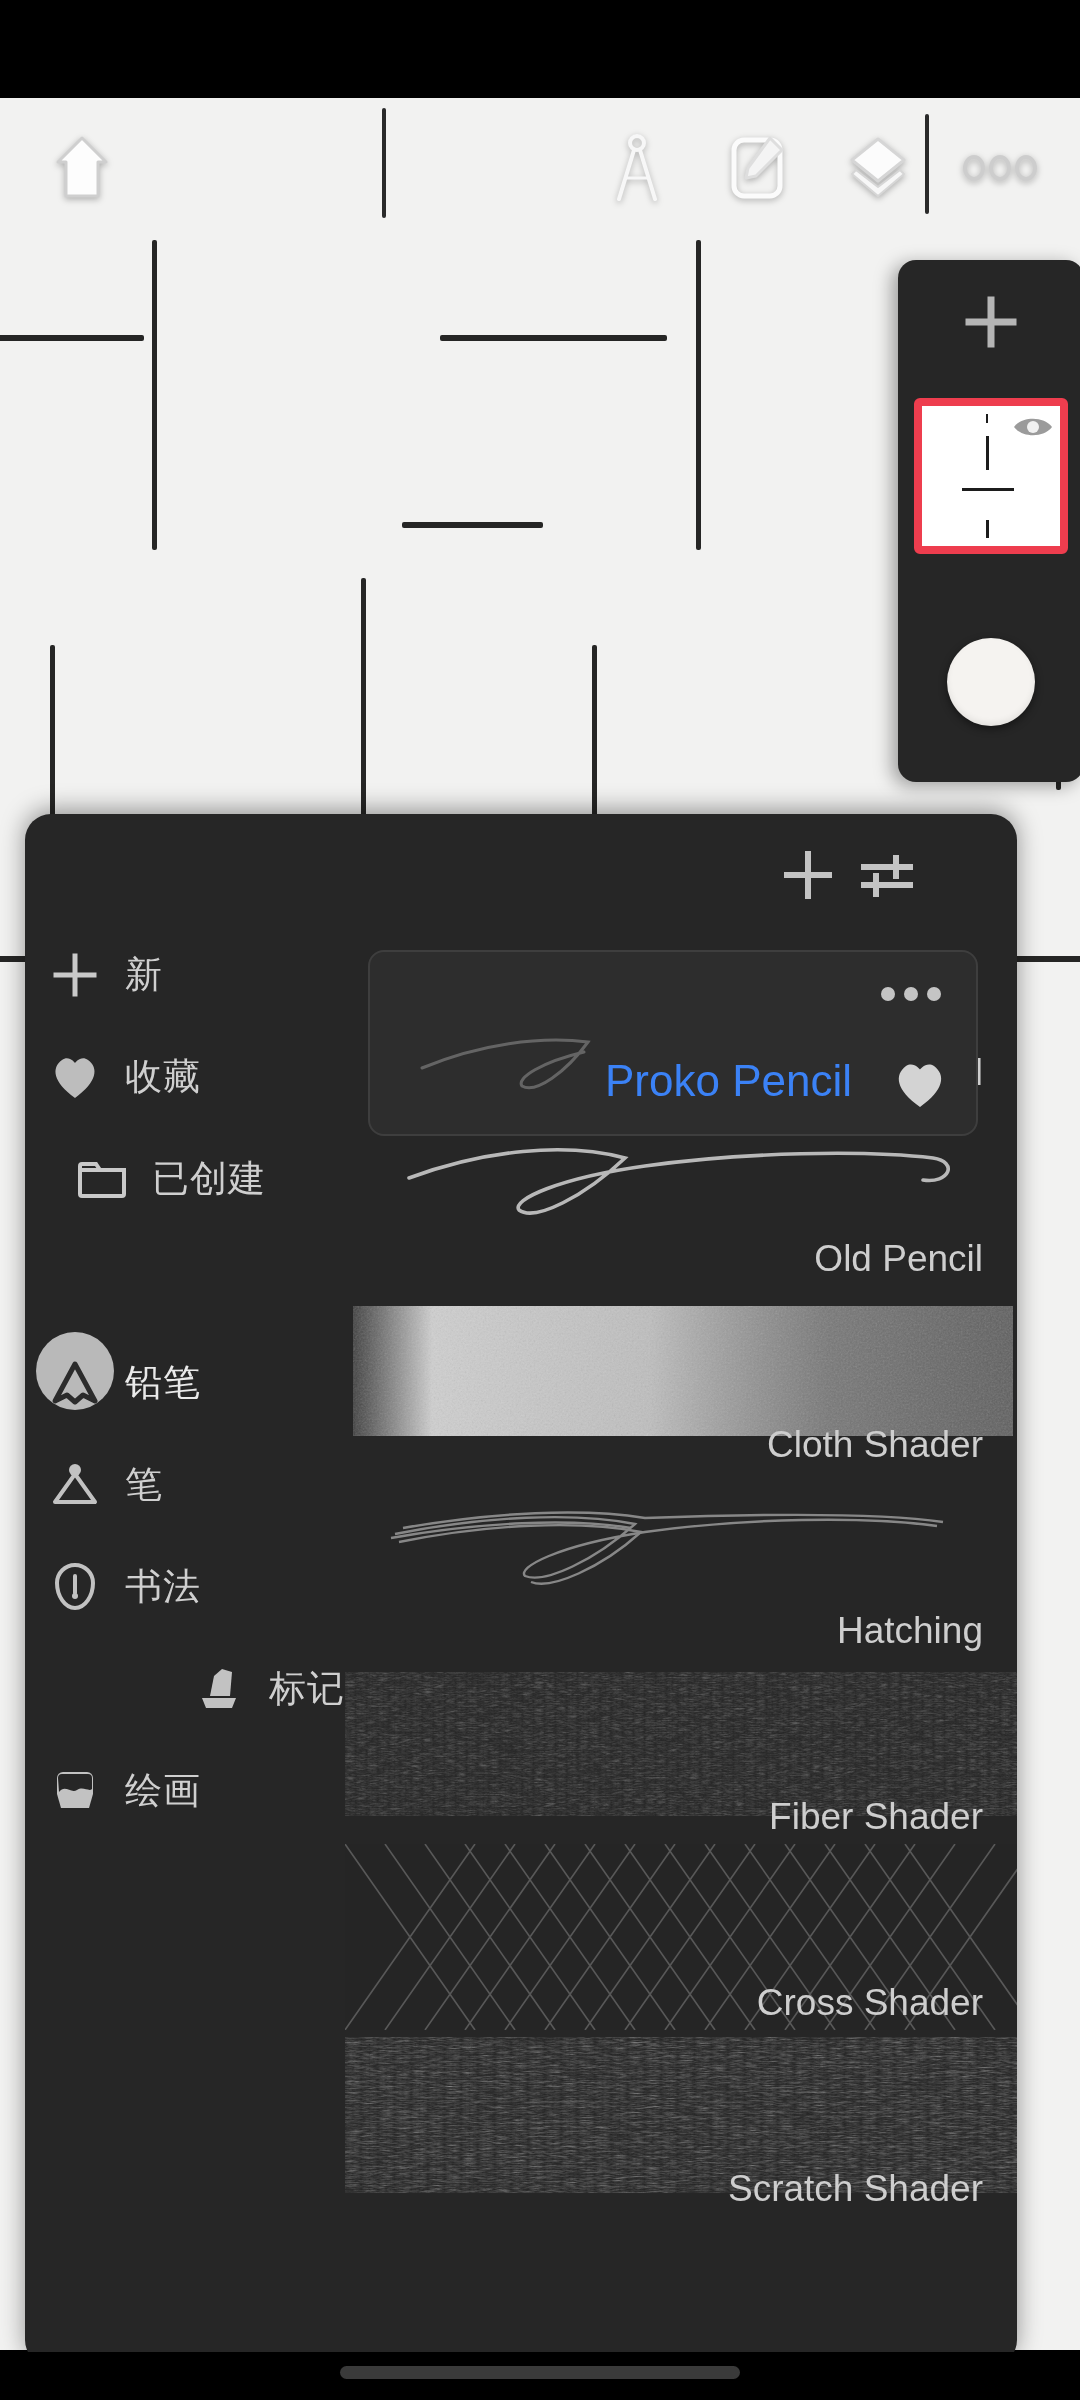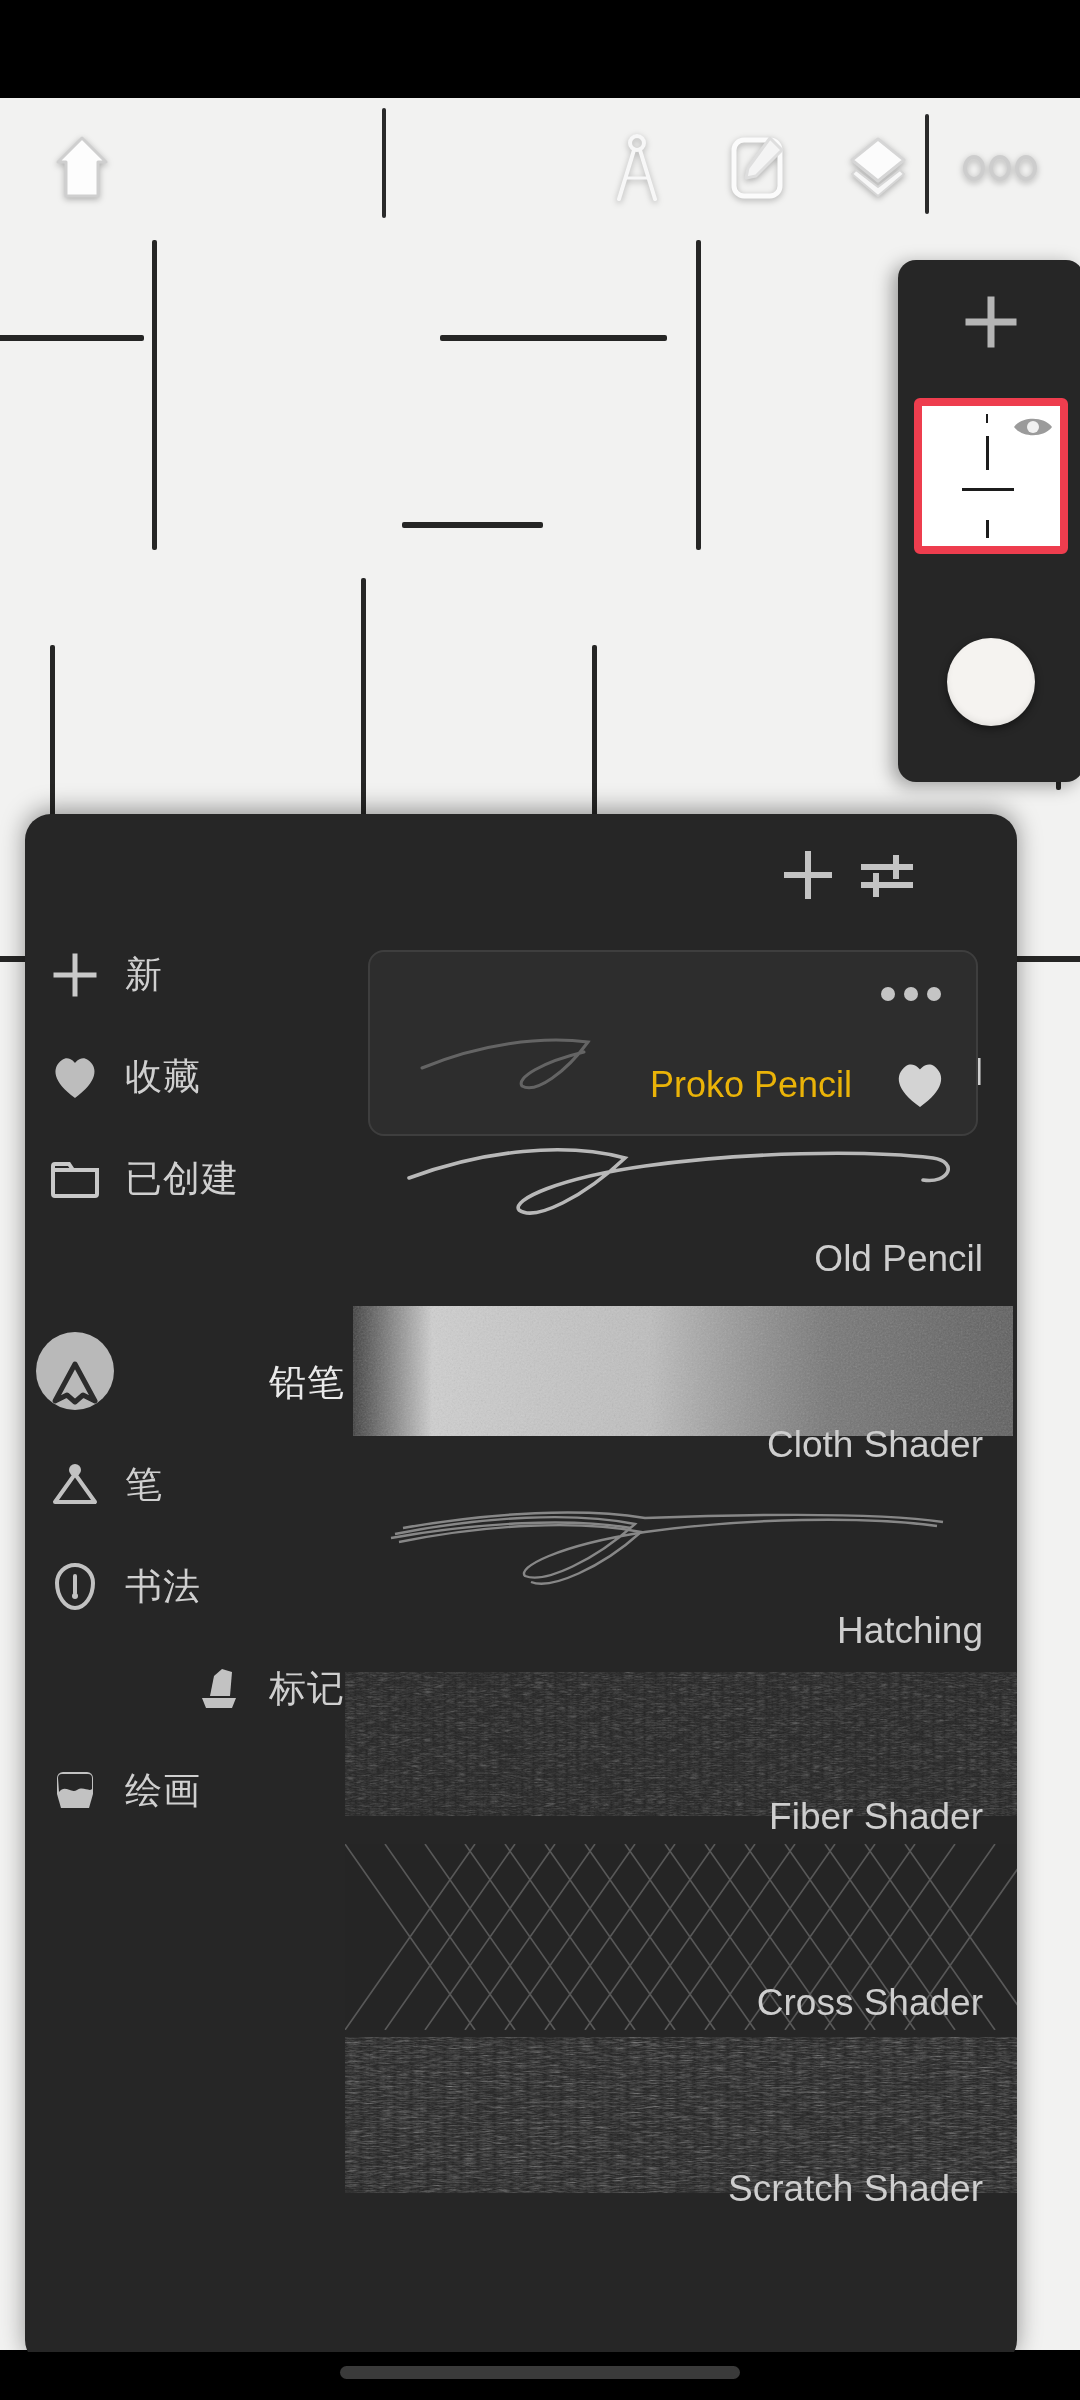--- a/index.html
+++ b/index.html
@@ -85,21 +85,21 @@
     font-size:37px; color:#cecece; white-space:nowrap;
   }
   .stroke-art { position:absolute; left:0; top:0; width:672px; height:100%; }
 
   
   .brush-card {
     position:absolute; left:368px; top:950px; width:610px; height:186px;
     background:#2d2d2d; border:2px solid #3e3e3e; border-radius:16px; z-index:12;
   }
   .card-dots { position:absolute; right:34px; top:34px; }
-  .card-name { position:absolute; right:124px; bottom:28px; font-size:36px; color:#eab308; }
+  .card-name { position:absolute; right:124px; bottom:28px; font-size:44px; color:#3b82f6; }
   .card-heart { position:absolute; right:28px; bottom:20px; }
 
   
   .navbar { position:absolute; left:0; bottom:0; width:1080px; height:48px; background:#000; z-index:20; }
   .navpill { position:absolute; left:50%; transform:translateX(-50%); top:14px;
              width:400px; height:13px; background:#3a3a3a; border-radius:7px; }
 </style>
 </head>
 <body>
 
@@ -214,32 +214,32 @@
 
       <div class="side-item" style="top:102px;">
         <span class="side-ico">
           <svg width="52" height="46" viewBox="0 0 52 46">
               <path d="M26 44 C4 28, 2 14, 13 6 C20 1, 26 9, 26 9 C26 9, 32 1, 39 6 C50 14, 48 28, 26 44 Z" fill="#bdbdbd"></path>
             </svg>
         </span>
         <span class="side-lbl">收藏</span>
       </div>
 
-      <div class="side-item" style="top:204px;">
+      <div class="side-item" style="top:204px;padding-left:27px;">
         <span class="side-ico">
           <svg width="52" height="42" viewBox="0 0 52 42">
               <path d="M4 12 V36 a2 2 0 0 0 2 2 H46 a2 2 0 0 0 2 -2 V12 Z" fill="none" stroke="#c9c9c9" stroke-width="4"></path>
               <path d="M4 12 V8 a2 2 0 0 1 2 -2 H20 l4 6" fill="none" stroke="#c9c9c9" stroke-width="4"></path>
             </svg>
         </span>
         <span class="side-lbl">已创建</span>
       </div>
 
 
-      <div class="side-item active" style="top:408px;justify-content:space-between;">
+      <div class="side-item active" style="top:408px;">
         <span class="side-ico">
           <span class="sel-circle"></span>
           <svg width="52" height="48" viewBox="0 0 52 48">
               <path d="M26 5 L46 42 L34 36 L26 43 L18 36 L6 42 Z" fill="none" stroke="#2b2b2b" stroke-width="5" stroke-linejoin="round"></path>
             </svg>
         </span>
         <span class="side-lbl">铅笔</span>
       </div>
 
       <div class="side-item" style="top:510px;">

